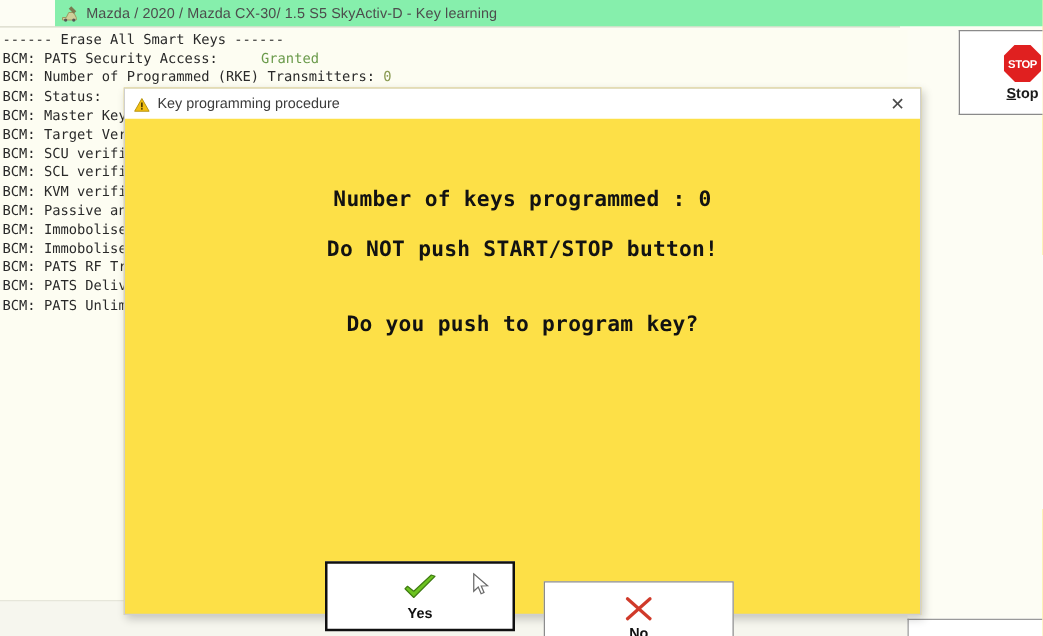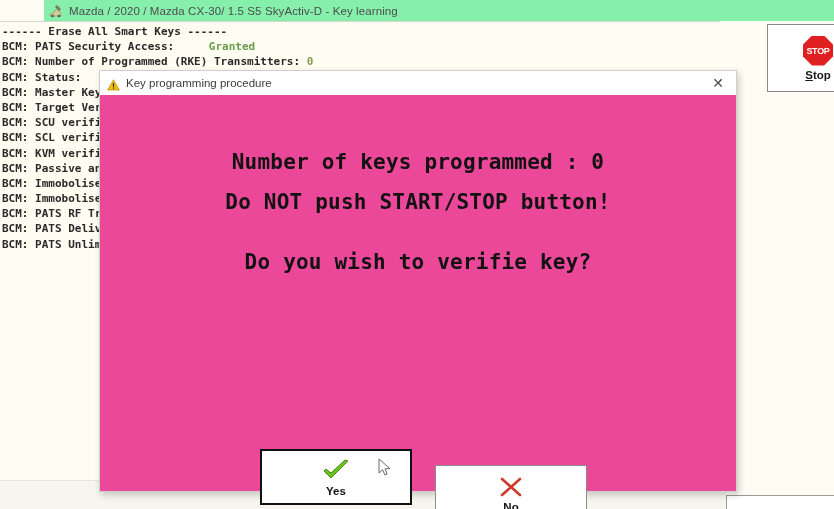--- a/index.html
+++ b/index.html
@@ -90,21 +90,21 @@
     font-family: "DejaVu Sans Mono", "Liberation Mono", monospace;
     font-size: 11px;
     line-height: 15.2px;
     color: #2a2a2a;
     white-space: pre;
     z-index: 1;
     padding-left: 2px;
     box-sizing: border-box;
     overflow: hidden;
   }
-  #log .ln { display: block; height: 15.2px; font-weight: bold; }
+  #log .ln { display: block; height: 15.2px; }
   #log .val-ok { color: #6b9b4c; padding-left: 28px; }
   #log .val-num { color: #8a9a52; }
 
   
   #bottom-strip {
     position: absolute;
     left: 0; top: 480px;
     width: 726px; height: 29px;
     background: #f6f6ee;
     z-index: 1;
@@ -166,21 +166,21 @@
     box-sizing: border-box;
     background: #ffffff;
     z-index: 2;
   }
 
   
   #dialog {
     position: absolute;
     left: 99px; top: 70px;
     width: 638px; height: 422px;
-    background: #ec4899;
+    background: #fde047;
     border: 1px solid #cfcfcf;
     box-sizing: border-box;
     box-shadow: 2px 3px 7px rgba(0,0,0,0.20);
     z-index: 10;
     display: flex;
     flex-direction: column;
   }
   #dlg-titlebar {
     height: 24px;
     flex: 0 0 auto;
@@ -213,21 +213,21 @@
   #dlg-body {
     flex: 1 1 auto;
     position: relative;
   }
   .dlg-msg {
     position: absolute;
     width: 100%;
     text-align: center;
     font-family: "DejaVu Sans Mono", "Liberation Mono", monospace;
     font-weight: bold;
-    font-size: 21px;
+    font-size: 17px;
     color: #121212;
     letter-spacing: 0.2px;
     white-space: nowrap;
   }
   #msg-0 { top: 55px; }
   #msg-1 { top: 95px; }
   #msg-2 { top: 155px; }
 
   
   #dlg-buttons {
@@ -324,21 +324,21 @@
           <rect x="5.9" y="8.5" width="1.2" height="1.2" fill="#3a2c00"></rect>
         </svg>
       </div>
       <div id="dlg-title">Key programming procedure</div>
       <div id="dlg-close">✕</div>
     </div>
 
     <div id="dlg-body">
       <div class="dlg-msg" id="msg-0">Number of keys programmed : 0</div>
       <div class="dlg-msg" id="msg-1">Do NOT push START/STOP button!</div>
-      <div class="dlg-msg" id="msg-2">Do you wish to verifie key?</div>
+      <div class="dlg-msg" id="msg-2">Do you push to program key?</div>
 
       <div id="dlg-buttons">
 
         <div class="dlg-btn focused" id="btn-yes">
           <div class="btn-glyph">
             <svg width="30" height="24" viewBox="0 0 30 24">
               <path d="M3 12 L10 19 L27 2 L24 1 L10 14 L5 10 Z" fill="#6cc320" stroke="#3e7a10" stroke-width="0.9" stroke-linejoin="round"></path>
             </svg>
           </div>
           <div class="btn-label">Yes</div>

